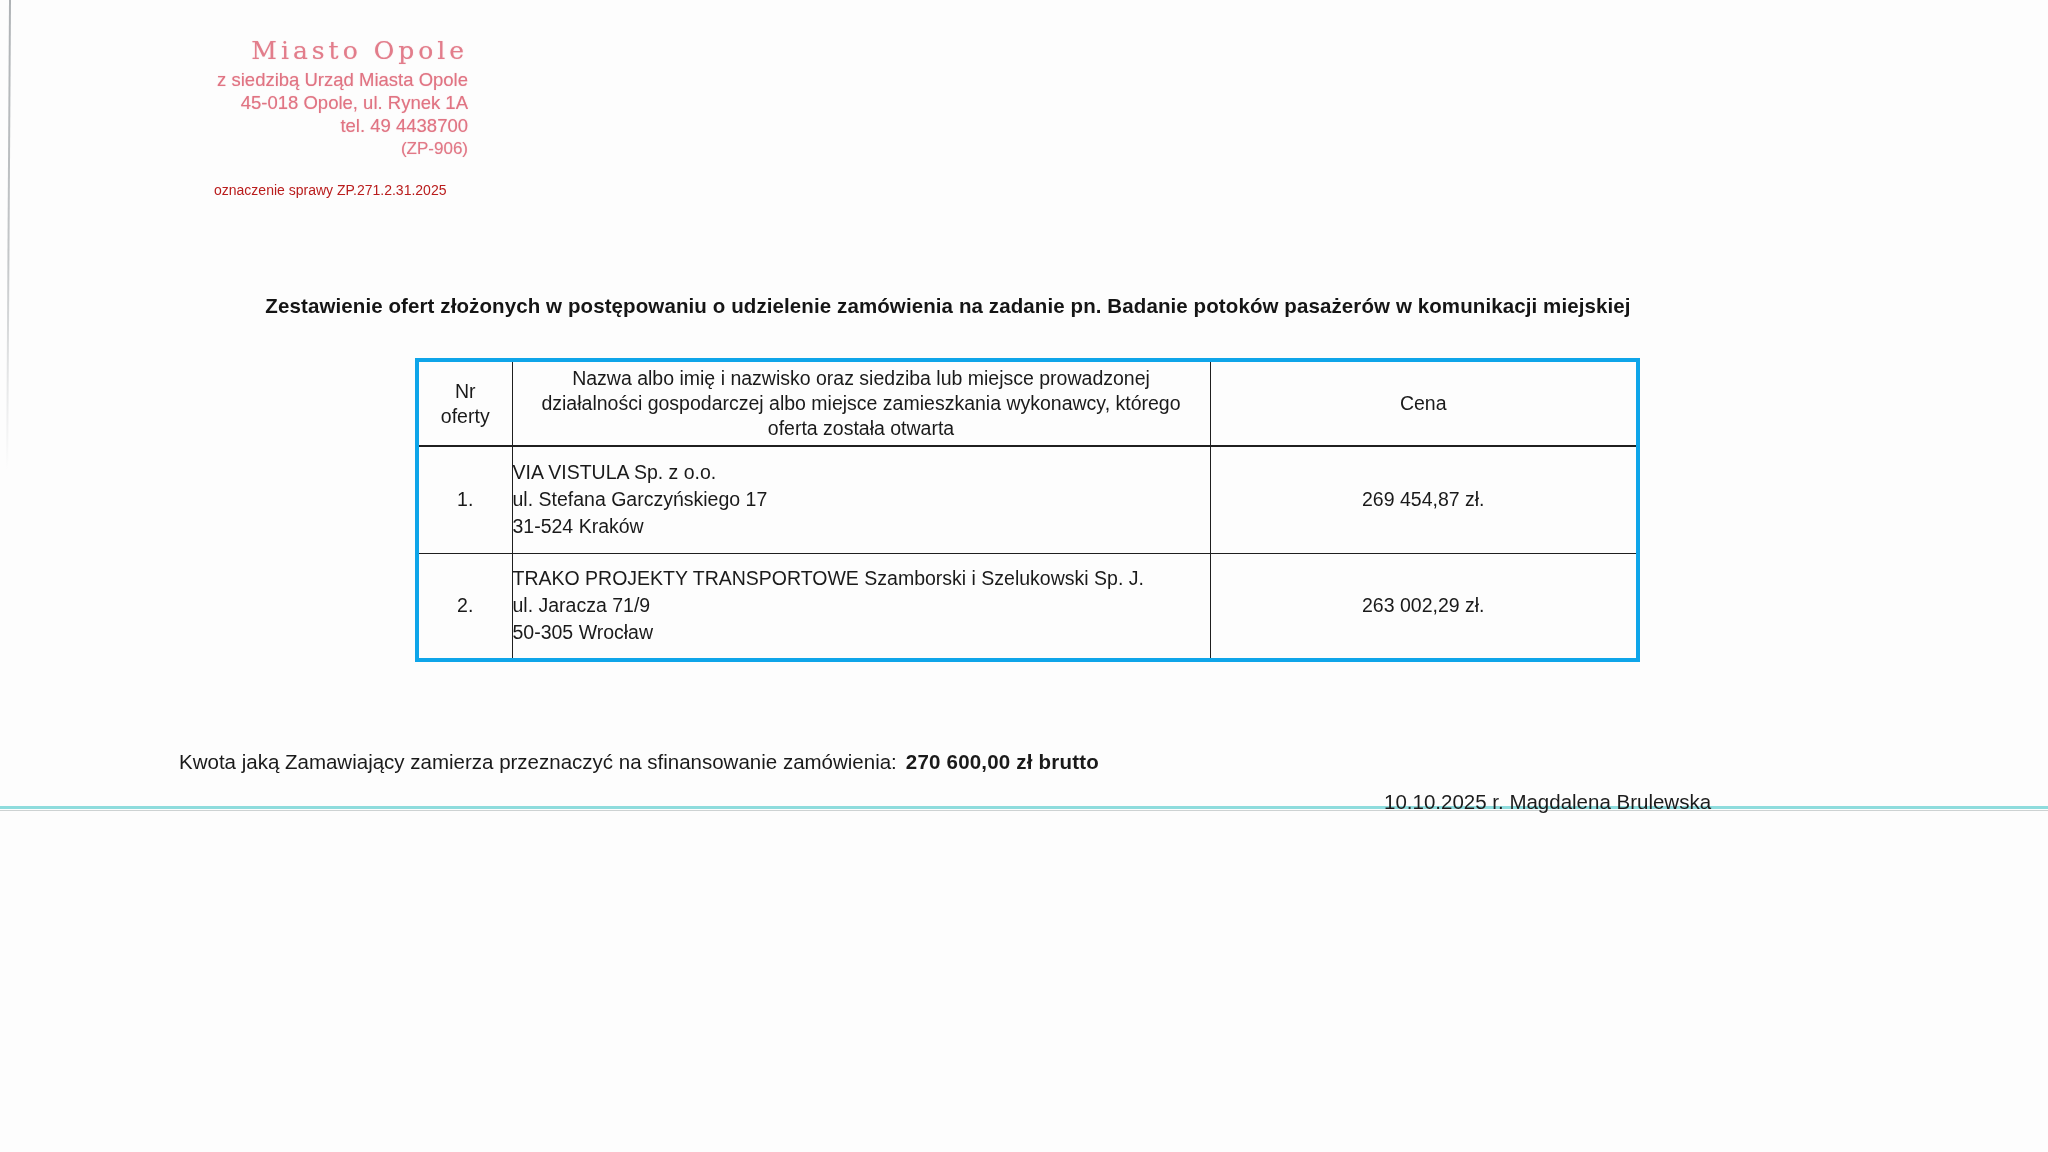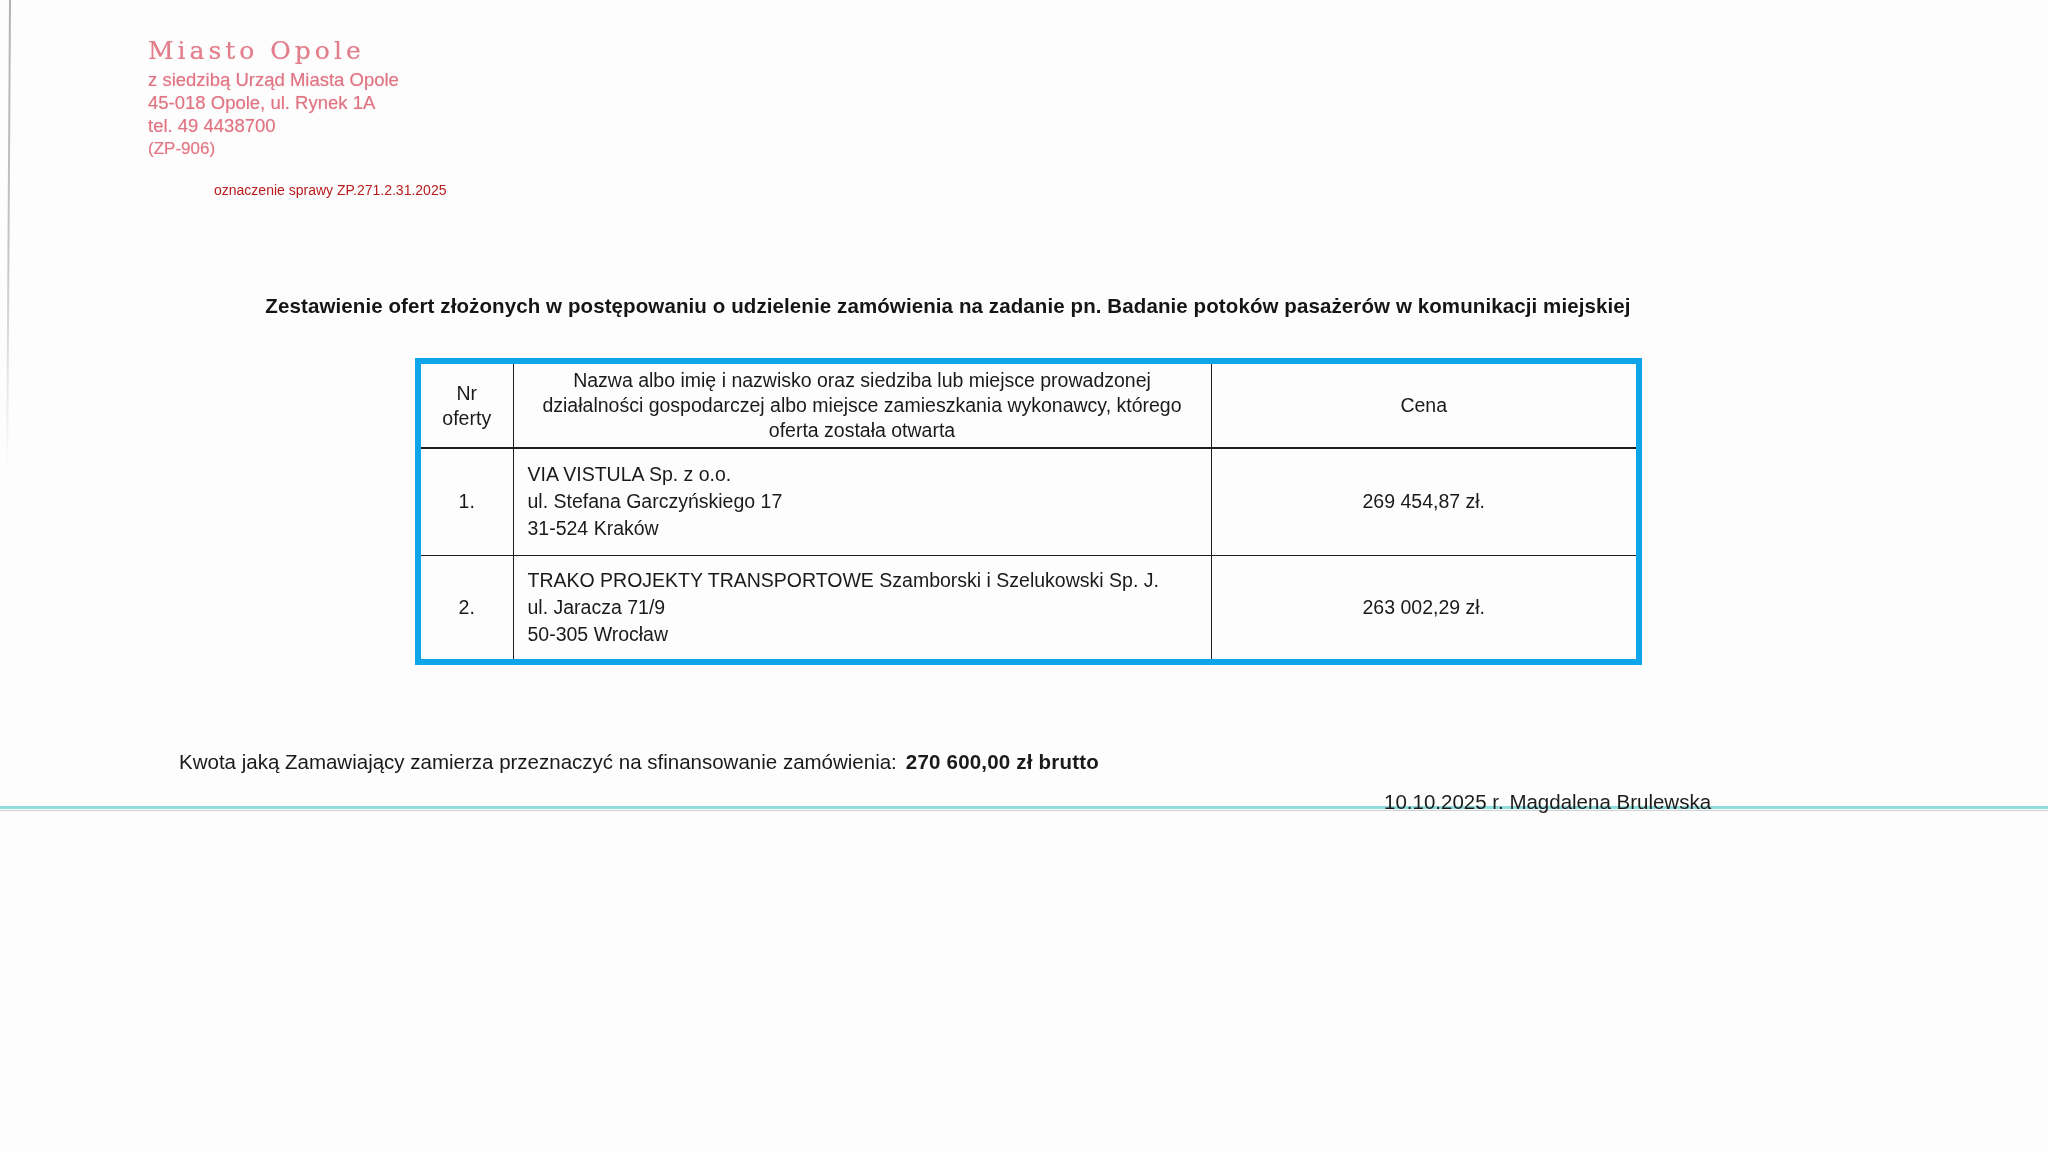--- a/index.html
+++ b/index.html
@@ -25,21 +25,21 @@
     background: linear-gradient(to bottom, #aeb2b5 0%, #c4c7c9 55%, rgba(200,203,205,0) 100%);
     transform: rotate(0.35deg);
     transform-origin: top left;
   }
 
   
   .stamp {
     position: absolute;
     left: 148px; top: 36px;
     width: 320px;
-    text-align: left;
+    text-align: right;
     color: #dd6273;
     text-shadow: 0 0 1px rgba(221, 98, 115, 0.55);
   }
   .stamp .stamp-name {
     font-family: "DejaVu Serif", "Liberation Serif", serif;
     font-size: 25px;
     letter-spacing: 4px;
     opacity: .82;
     margin-bottom: 3px;
     white-space: nowrap;
@@ -82,31 +82,31 @@
     color: #1a1a1a;
   }
   table.offers col.c-nr   { width: 95px; }
   table.offers col.c-name { width: 698px; }
   table.offers col.c-price{ width: 428px; }
   table.offers th, table.offers td {
     border: 1.6px solid #1f1f1f;
     vertical-align: middle;
     font-weight: normal;
   }
-  table.offers { border: 6px solid #0ea5e9; }
+  table.offers { border: 4px solid #0ea5e9; }
   table.offers thead th {
     height: 84px;
     text-align: center;
     line-height: 25px;
     padding: 4px 10px;
     border-bottom-width: 2.4px;
   }
   table.offers tbody td { height: 107px; }
   td.cell-nr { text-align: center; }
-  td.cell-name { text-align: left; padding: 10px 14px; line-height: 27px; }
+  td.cell-name { text-align: left; padding: 10px 0; line-height: 27px; }
   td.cell-price { text-align: center; }
 
   
   .funding {
     position: absolute;
     left: 179px; top: 750px;
     font-size: 20.5px;
     color: #1a1a1a;
   }
   .funding .amount { font-weight: bold; margin-left: 9px; letter-spacing: .2px; }

